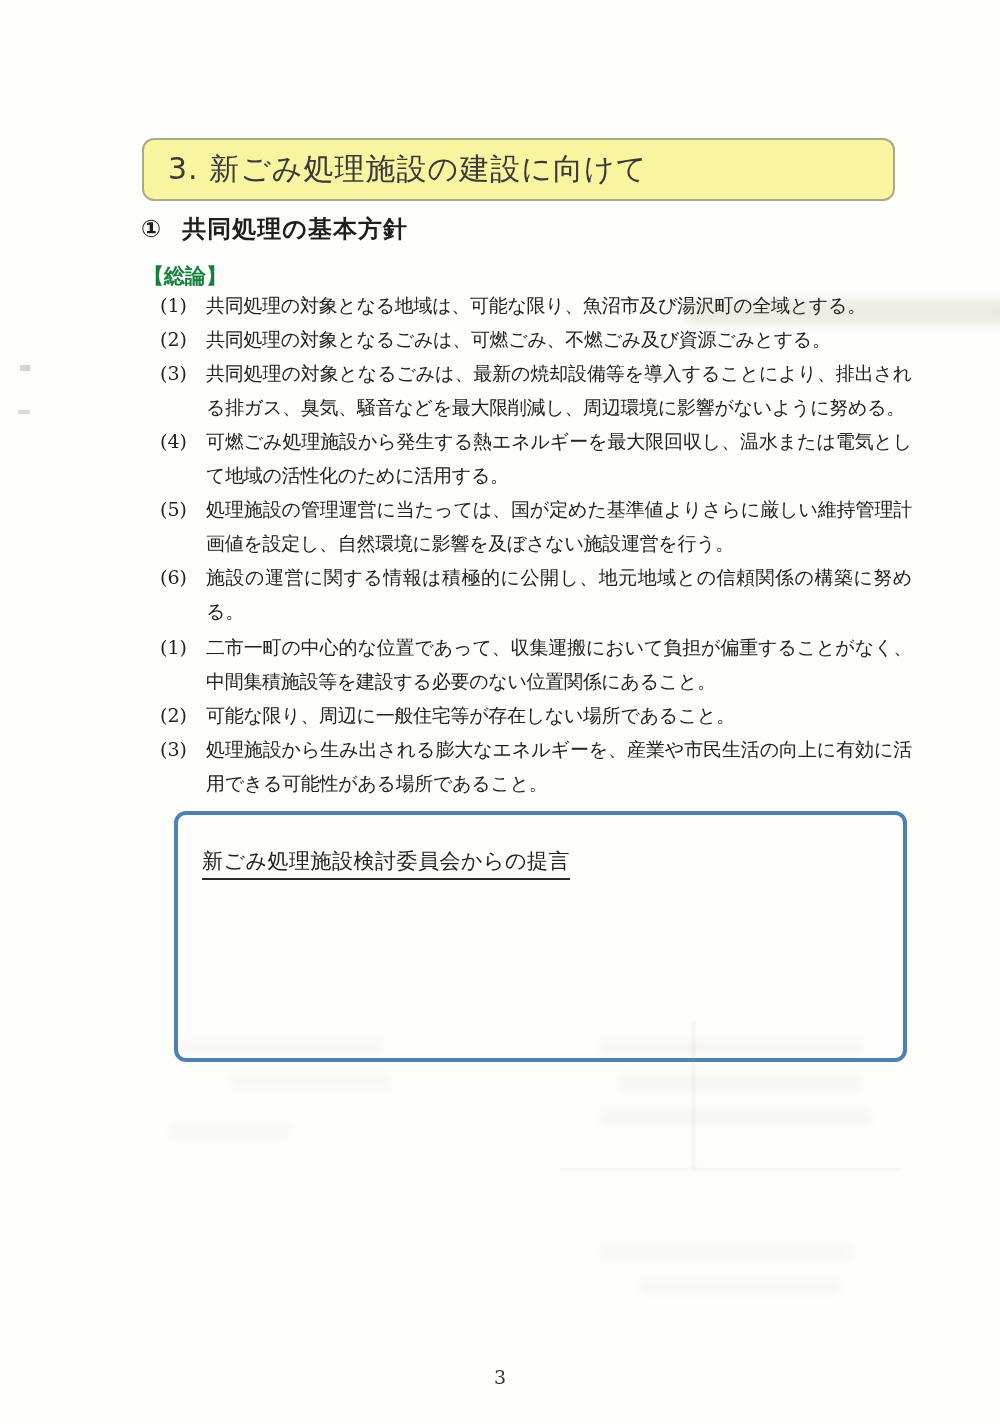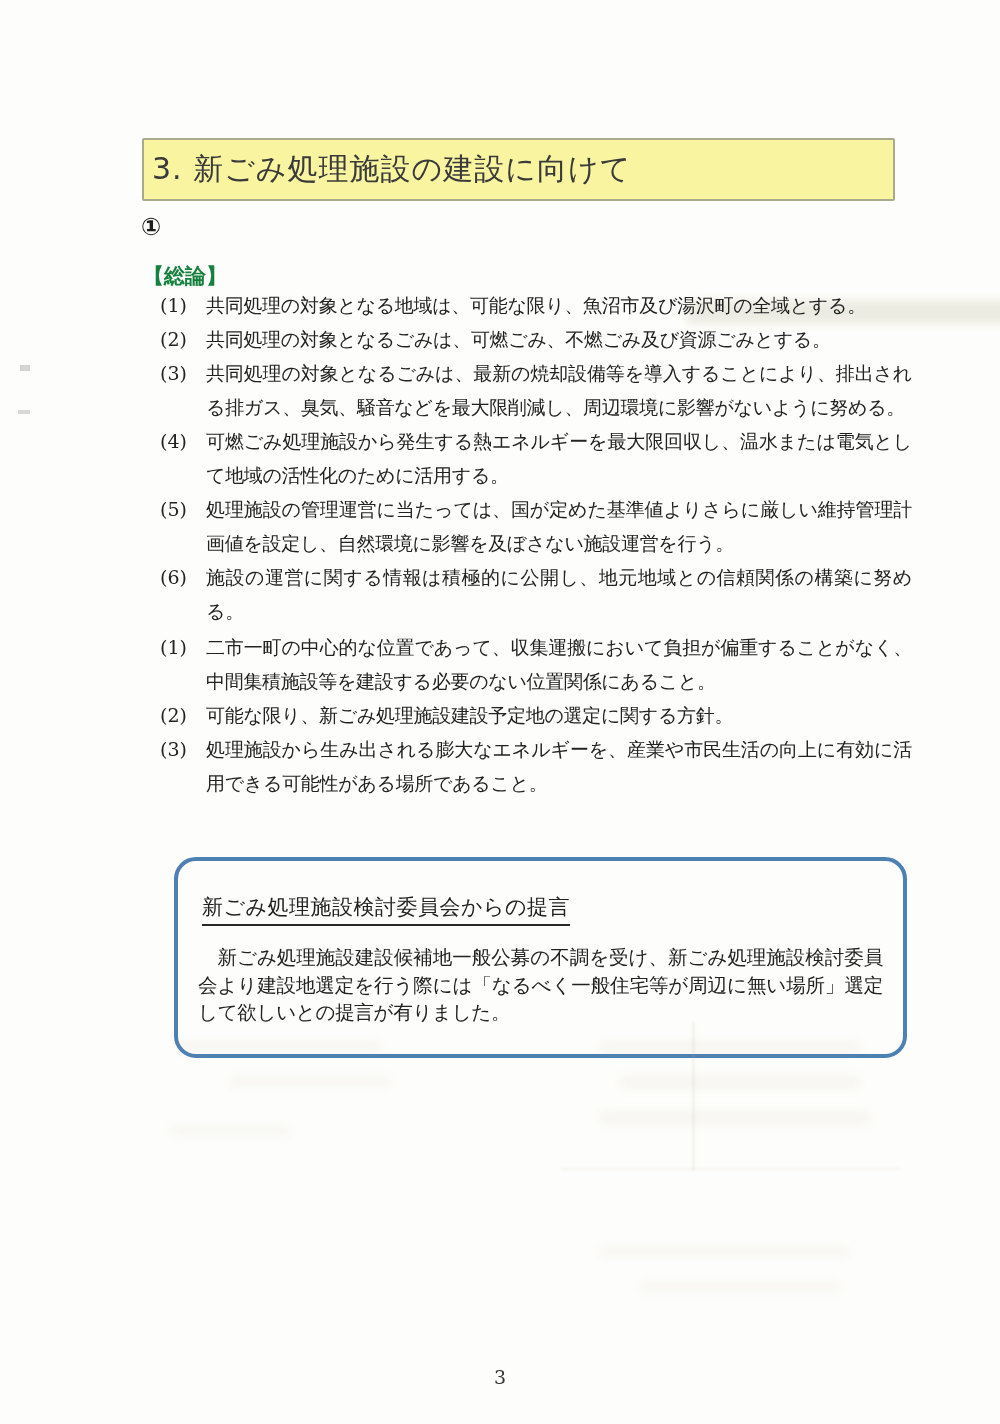--- a/index.html
+++ b/index.html
@@ -16,23 +16,23 @@
     background:#fdfdfb;
     overflow:hidden;
     font-family:"DejaVu Serif","Liberation Serif",serif;
     color:var(--text,#222);
   }
   
   .banner{
     position:absolute;left:142px;top:138px;width:753px;height:63px;
     background:var(--banner-bg,#f8f4a0);
     border:2px solid var(--banner-border,#a9a98c);
-    border-radius:2px;
+    border-radius:12px;
     display:flex;align-items:center;
-    padding-left:8px;
+    padding-left:24px;
     font-family:"DejaVu Sans","Liberation Sans",sans-serif;
     font-size:30px;font-weight:500;color:#3a3a3a;
     letter-spacing:1px;
   }
   
   .section-heading{
     position:absolute;left:141px;top:213px;
     display:flex;align-items:baseline;gap:20px;
     font-family:"DejaVu Sans","Liberation Sans",sans-serif;
     font-size:24px;font-weight:700;color:#1e1e1e;
@@ -56,25 +56,24 @@
   .li{display:flex;}
   .li .marker{flex:none;width:46px;}
   .li .li-text{
     flex:1;
     text-align:justify;
     text-justify:inter-ideograph;
     letter-spacing:-0.3px;
   }
   
   .callout{
-    position:absolute;left:174px;top:811px;width:733px;height:201px;
+    position:absolute;left:174px;top:811px;width:733px;height:251px;
     border:4px solid var(--callout-border,#4d80b3);
-    border-radius:22px;
+    border-radius:12px;
     background:transparent;
-    margin-top:46px;
   }
   .callout-title{
     display:inline-block;
     margin:32px 0 0 24px;
     font-size:21px;
     border-bottom:2px solid #2a2a2a;
     padding-bottom:3px;
     letter-spacing:0.5px;
   }
   .callout-body{
@@ -111,20 +110,21 @@
 
 <div class="page">
 
   <div class="banner">
     <span>3. 新ごみ処理施設の建設に向けて</span>
     <span class="ghost g-banner"></span>
   </div>
 
   <div class="section-heading">
     <span>①</span>
+    <span>共同処理の基本方針</span>
   </div>
 
   <div class="block-heading bh-general">【総論】</div>
 
   <div class="list list-general">
     <div class="li">
       <span class="marker">(1)</span>
       <span class="li-text">共同処理の対象となる地域は、可能な限り、魚沼市及び湯沢町の全域とする。</span>
     </div>
     <div class="li">
@@ -150,31 +150,30 @@
   </div>
 
 
   <div class="list list-site">
     <div class="li">
       <span class="marker">(1)</span>
       <span class="li-text">二市一町の中心的な位置であって、収集運搬において負担が偏重することがなく、中間集積施設等を建設する必要のない位置関係にあること。</span>
     </div>
     <div class="li">
       <span class="marker">(2)</span>
-      <span class="li-text">可能な限り、新ごみ処理施設建設予定地の選定に関する方針。</span>
+      <span class="li-text">可能な限り、周辺に一般住宅等が存在しない場所であること。</span>
     </div>
     <div class="li">
       <span class="marker">(3)</span>
       <span class="li-text">処理施設から生み出される膨大なエネルギーを、産業や市民生活の向上に有効に活用できる可能性がある場所であること。</span>
     </div>
   </div>
 
   <div class="callout">
     <span class="callout-title">新ごみ処理施設検討委員会からの提言</span>
-    <p class="callout-body">　新ごみ処理施設建設候補地一般公募の不調を受け、新ごみ処理施設検討委員会より建設地選定を行う際には「なるべく一般住宅等が周辺に無い場所」選定して欲しいとの提言が有りました。</p>
   </div>
 
   <div class="page-number">3</div>
 
   <span class="ghost g-vline"></span>
   <span class="ghost g-hline"></span>
   <span class="ghost g-r1"></span>
   <span class="ghost g-r2"></span>
   <span class="ghost g-r3"></span>
   <span class="ghost g-l1"></span>

